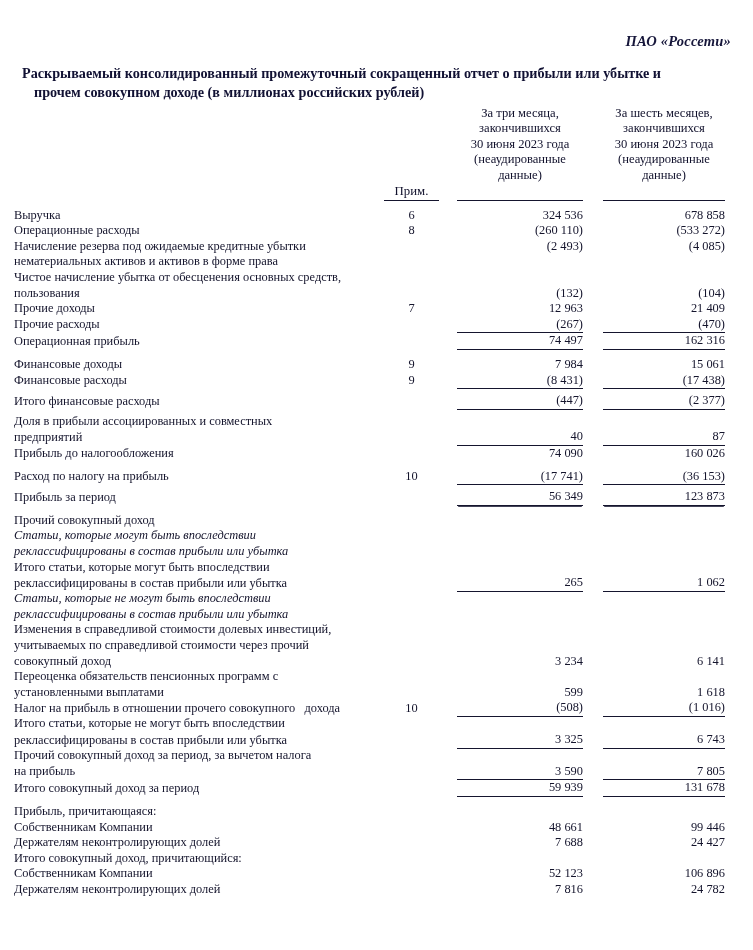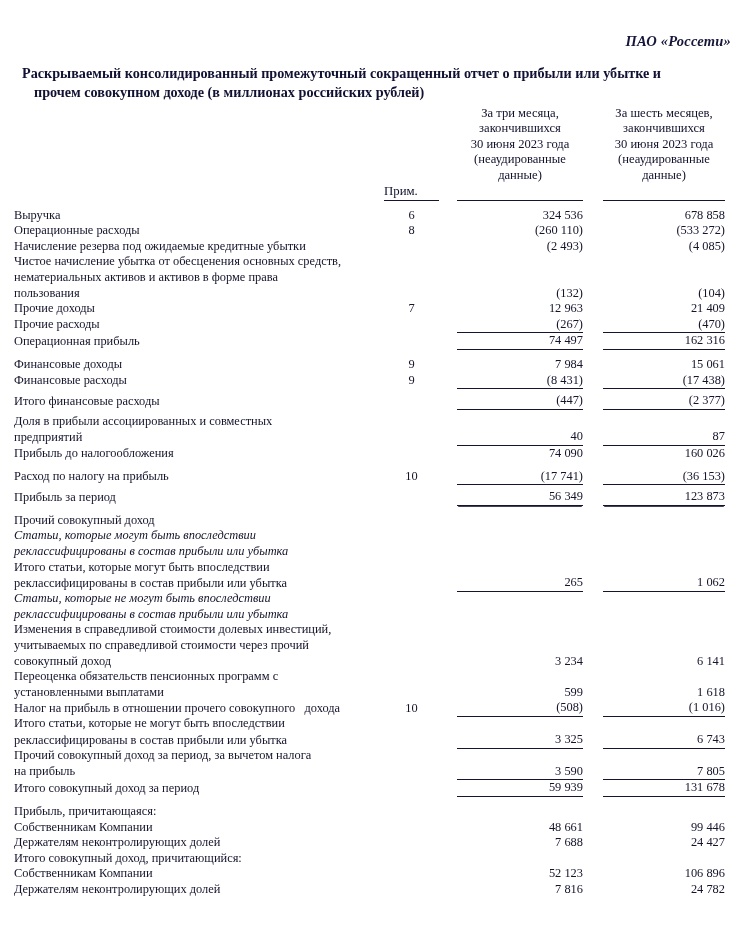--- a/index.html
+++ b/index.html
@@ -80,20 +80,21 @@
   .colhead {
     font-weight: bold;
     font-size: 12.6px;
     line-height: 15.4px;
     text-align: center;
     color: #11112c;
   }
   .notehead {
     font-weight: bold;
     font-size: 12.8px;
+    text-align: center;
     color: #11112c;
   }
   .hdr-rule-note  { border-bottom: 1.3px solid #15152e; }
   .hdr-rule-val   { border-bottom: 1.3px solid #15152e; }
 
   
   .b    { font-weight: bold; }
   .it   { font-style: italic; }
   .ind  { padding-left: 13px; }
 
@@ -180,29 +181,29 @@
       </tr>
       <tr>
         <td class="lbl">Начисление резерва под ожидаемые кредитные убытки</td>
         <td class="note"></td>
           <td></td>
         <td class="val">(2 493)</td>
           <td></td>
         <td class="val">(4 085)</td>
       </tr>
       <tr>
+        <td class="lbl ind">нематериальных активов и активов в форме права</td>
+        <td class="note"></td>
+          <td></td>
+        <td class="val"></td>
+          <td></td>
+        <td class="val"></td>
+      </tr>
+      <tr>
         <td class="lbl">Чистое начисление убытка от обесценения основных средств,</td>
-        <td class="note"></td>
-          <td></td>
-        <td class="val"></td>
-          <td></td>
-        <td class="val"></td>
-      </tr>
-      <tr>
-        <td class="lbl ind">нематериальных активов и активов в форме права</td>
         <td class="note"></td>
           <td></td>
         <td class="val"></td>
           <td></td>
         <td class="val"></td>
       </tr>
       <tr>
         <td class="lbl ind">пользования</td>
         <td class="note"></td>
           <td></td>

